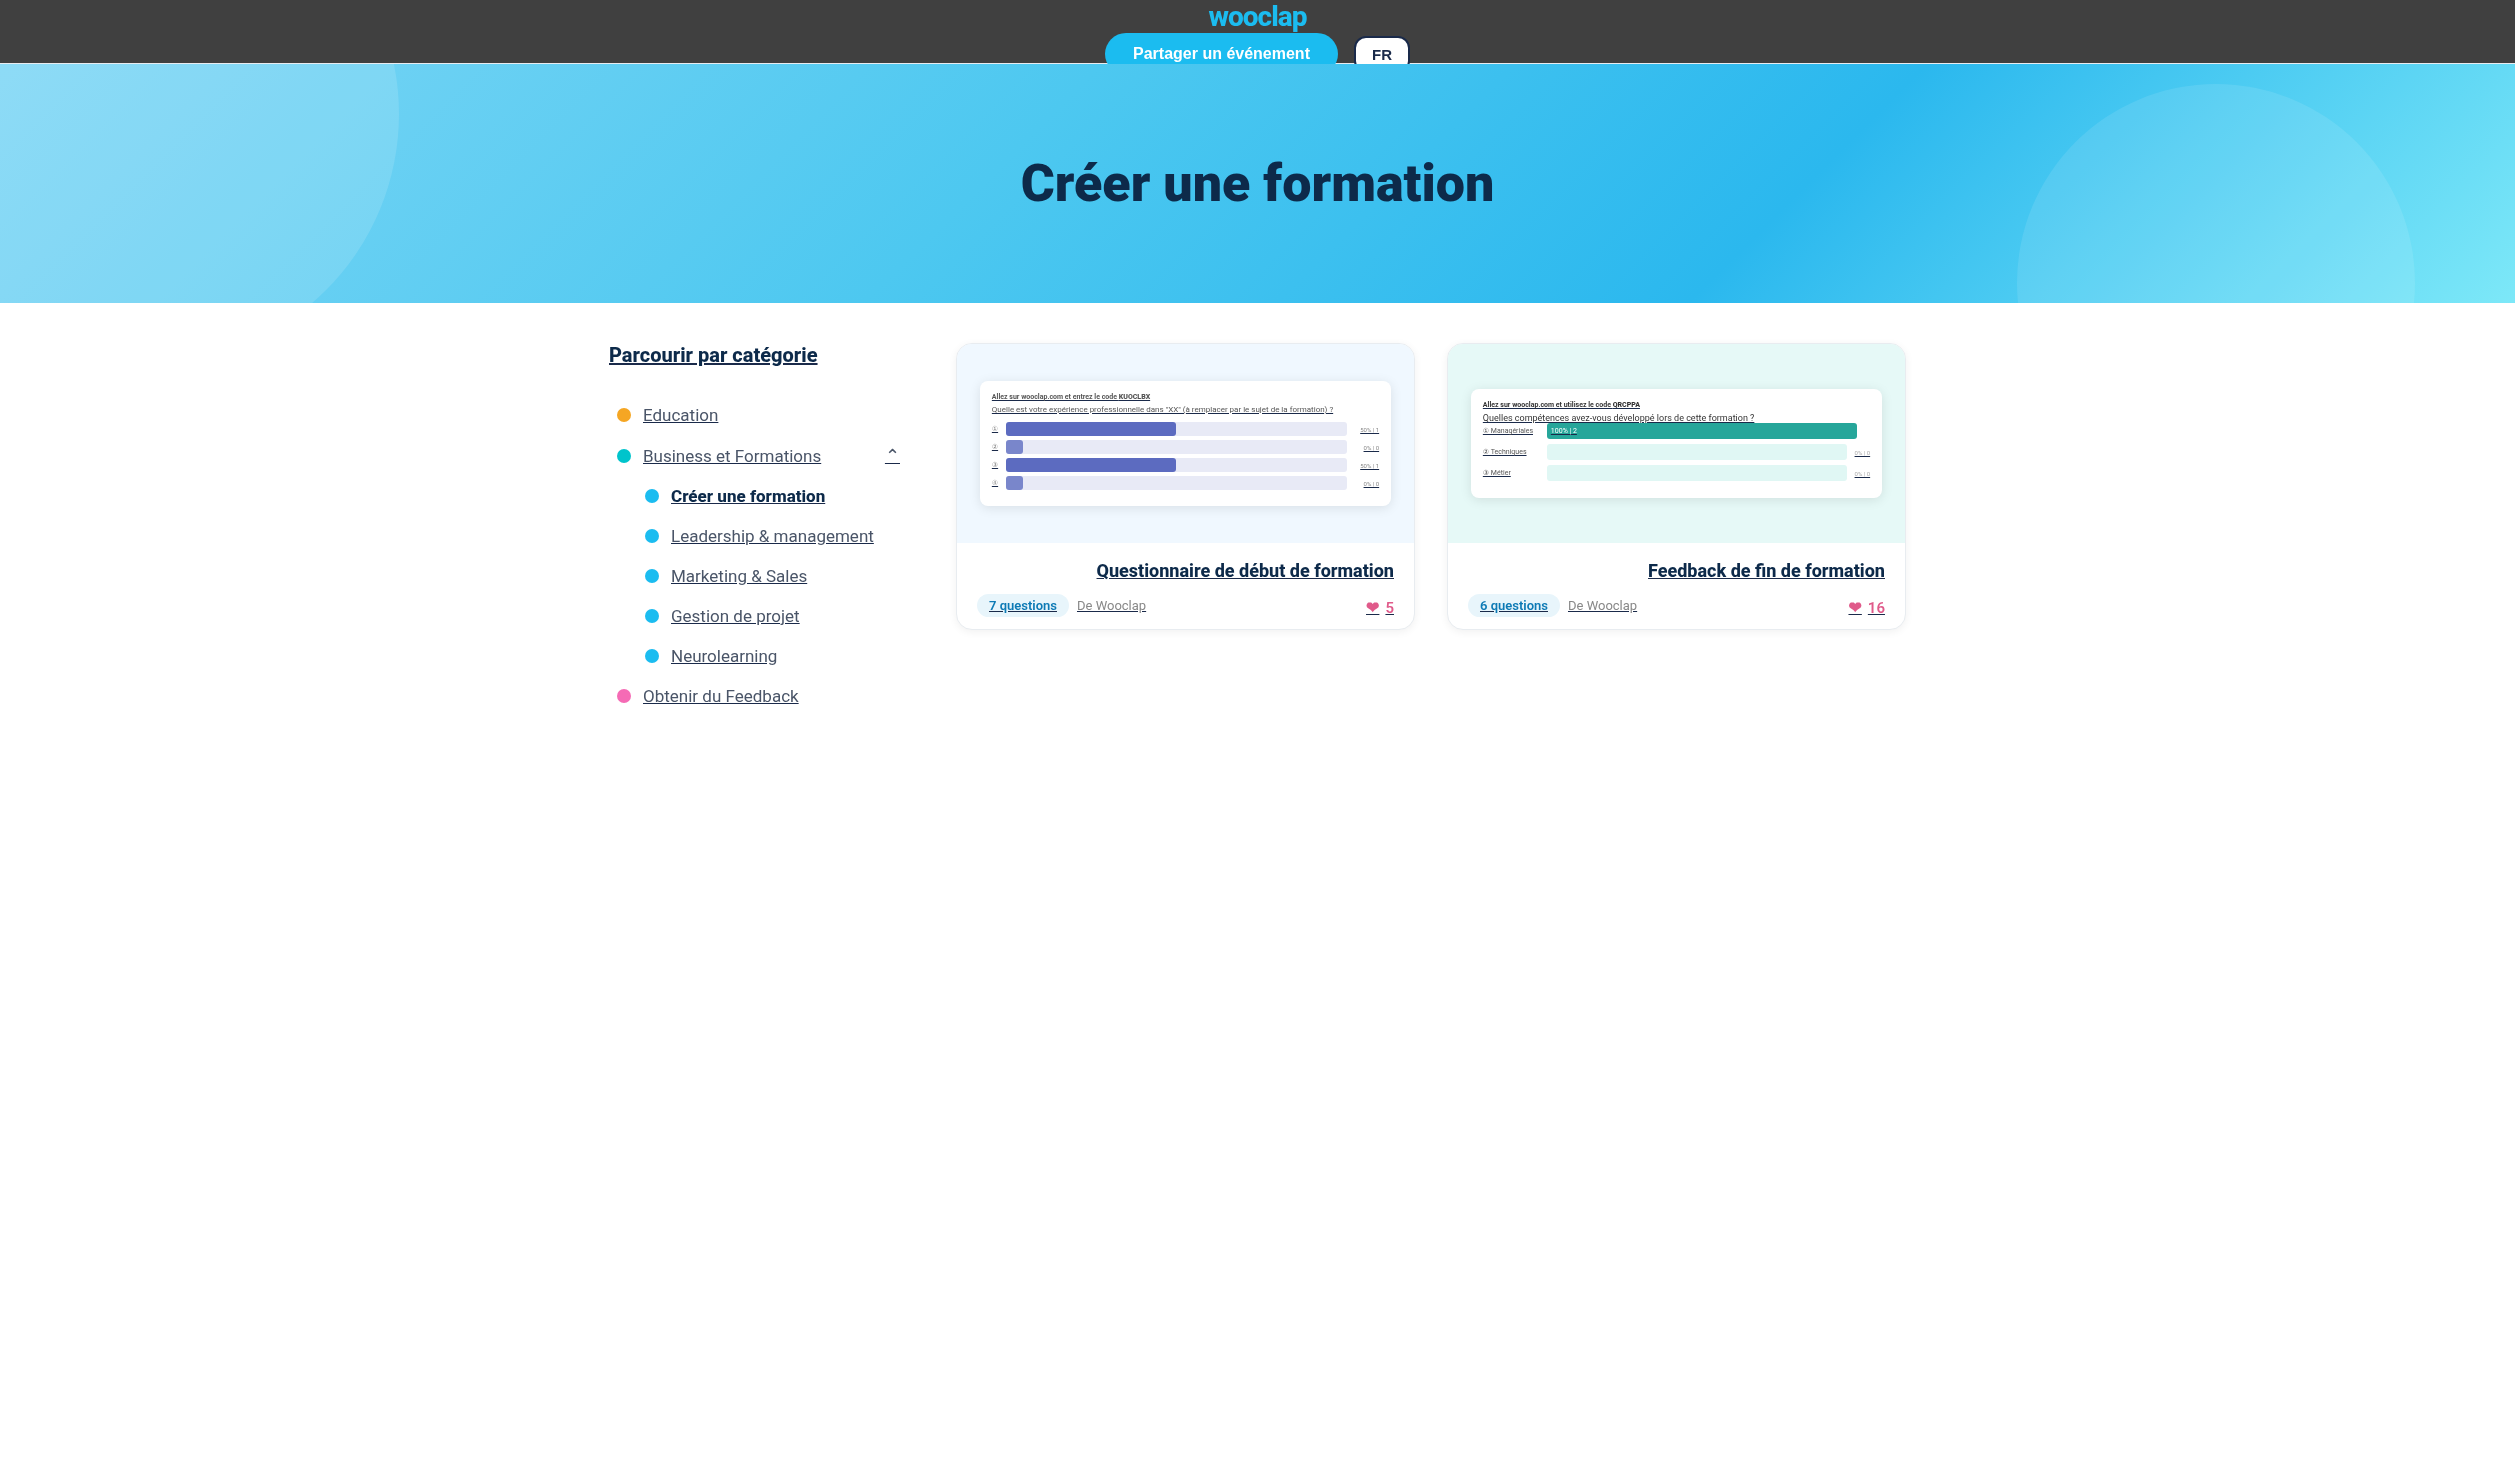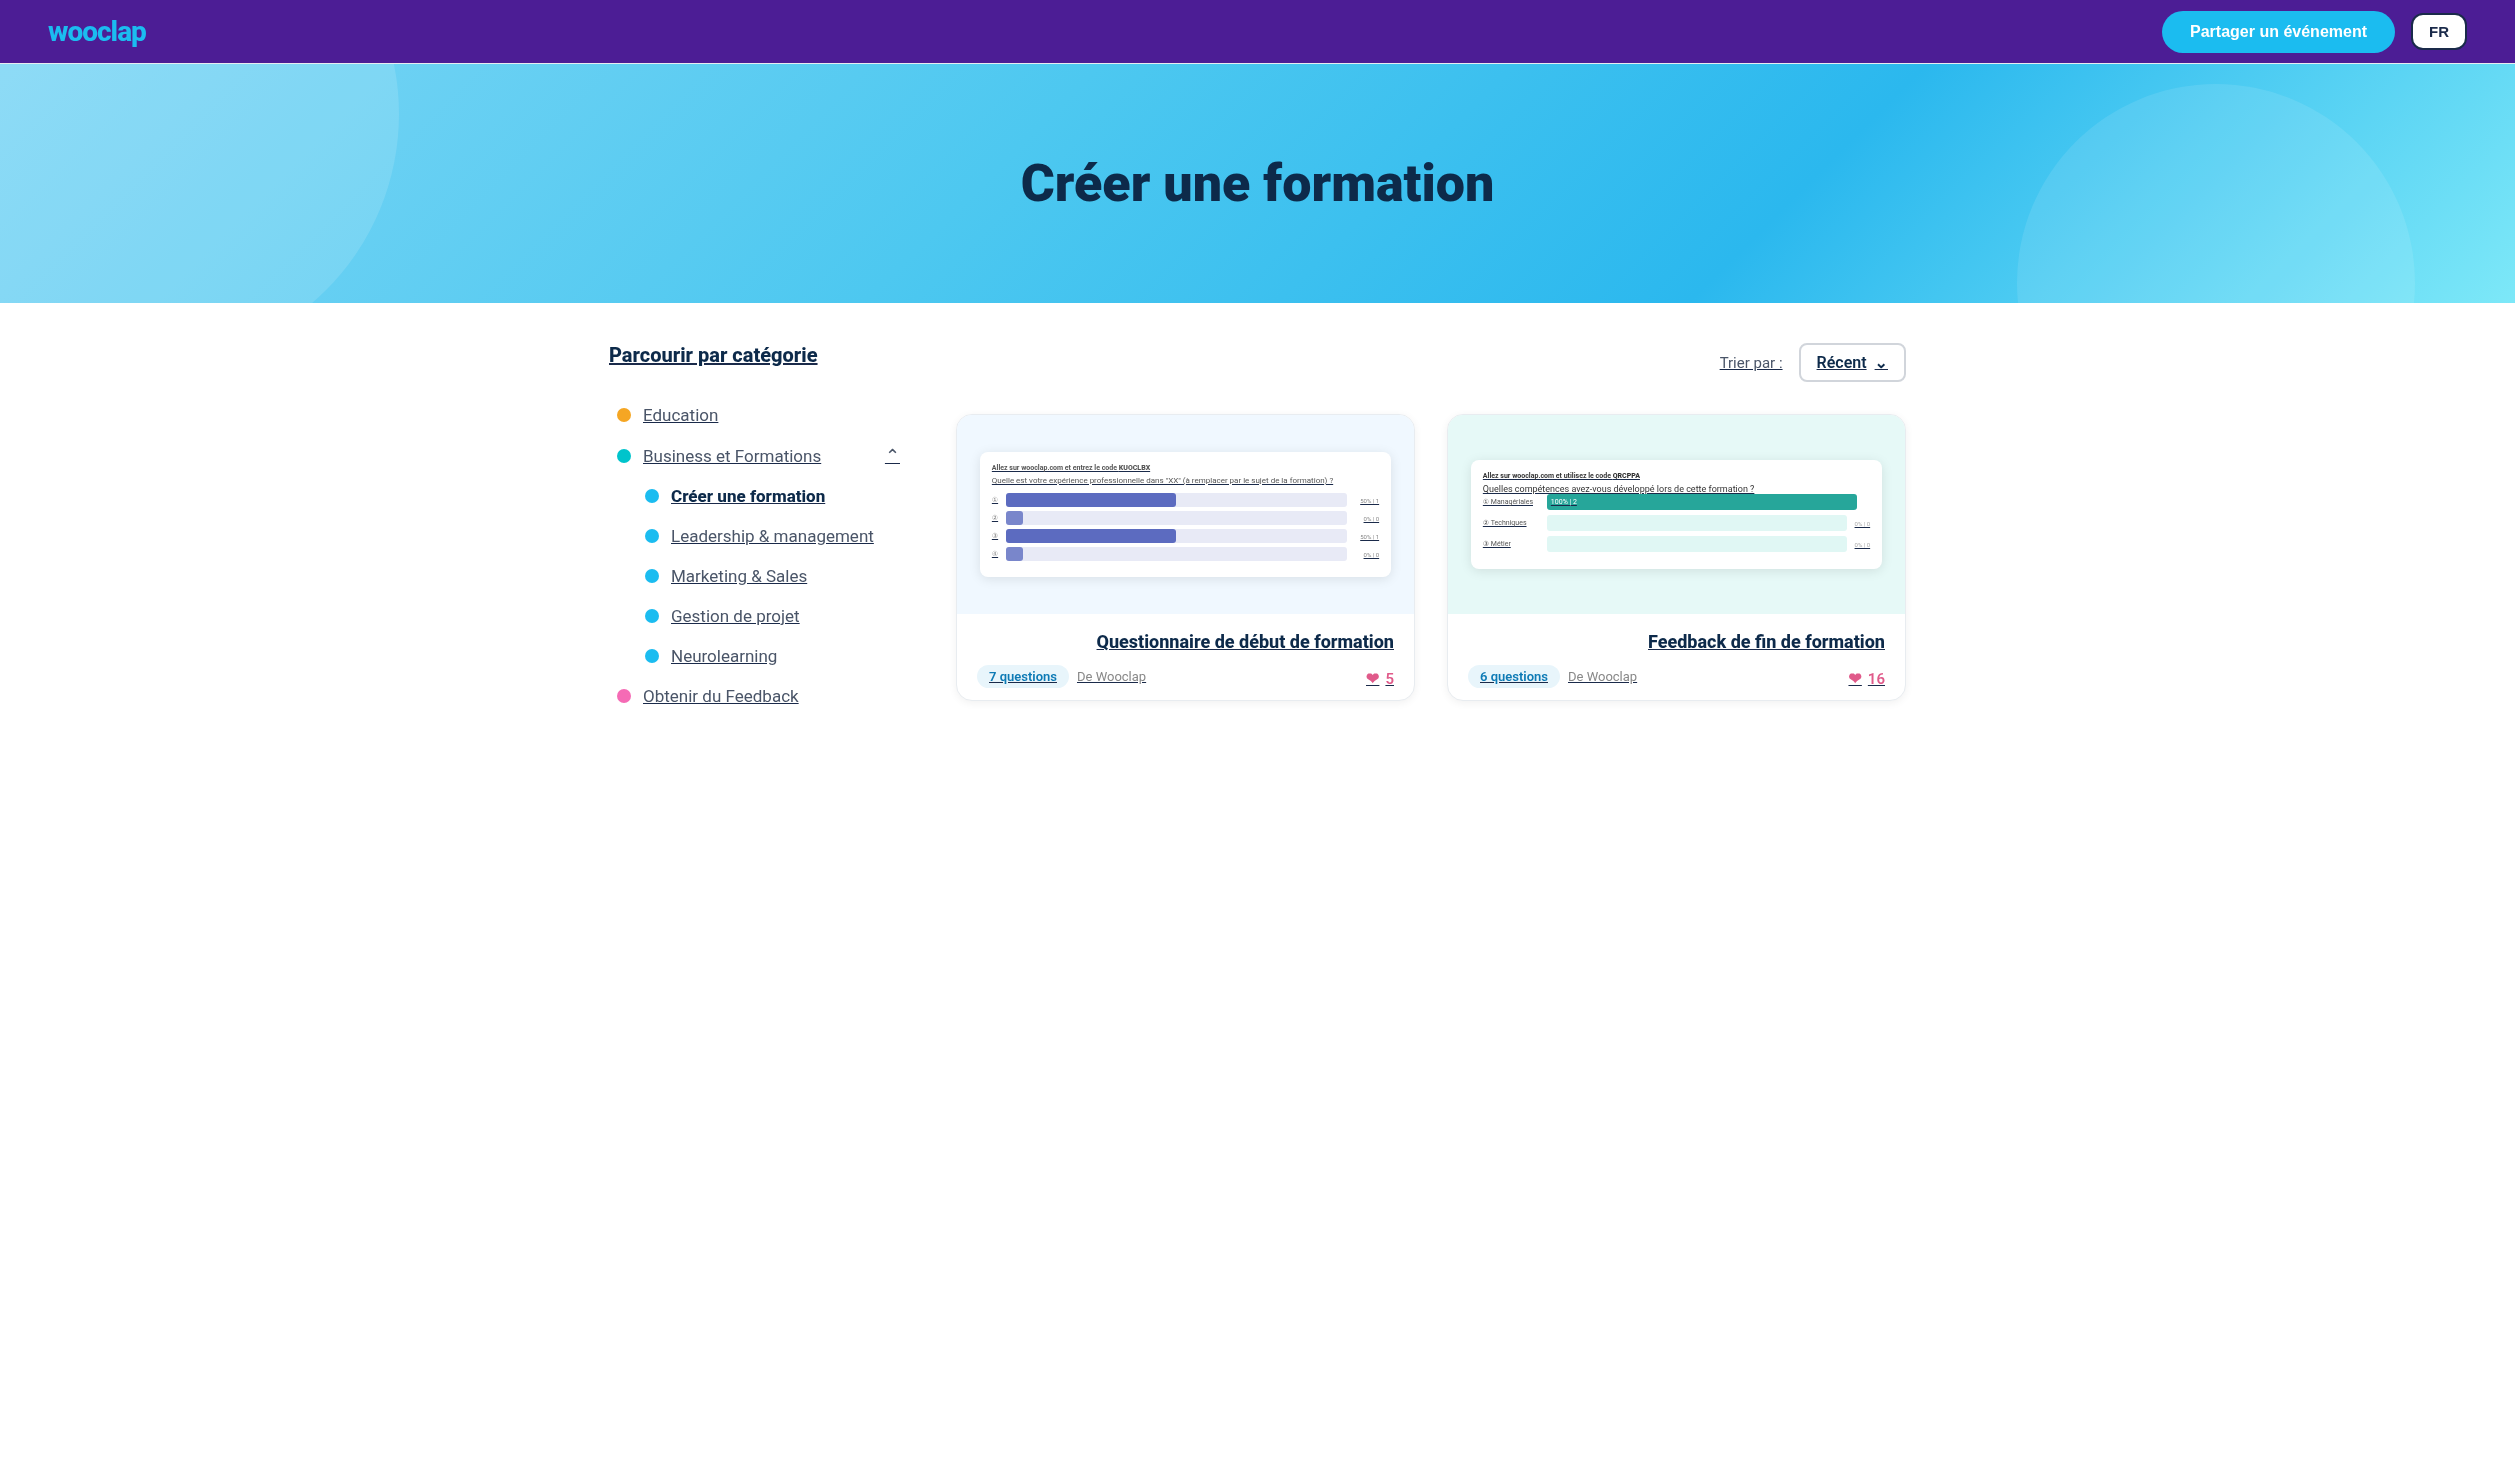--- a/index.html
+++ b/index.html
@@ -6,21 +6,22 @@
     body { font-family: -apple-system, BlinkMacSystemFont, 'Segoe UI', Roboto, sans-serif; background: #fff; color: #1a2a4a; }
 
     
     .header {
       display: flex;
       align-items: center;
       justify-content: space-between;
       padding: 0 48px;
       height: 64px;
       border-bottom: 1px solid #e8ecf0;
-      background: #4c1d95;
+      background: #404040;
+      flex-direction: column;
     }
     .logo {
       font-size: 28px;
       font-weight: 800;
       color: #1bbcf0;
       letter-spacing: -1px;
     }
     .header-right {
       display: flex;
       align-items: center;
@@ -390,30 +391,20 @@
     </div>
 
     <div class="category-item">
       <span class="dot dot-pink"></span>
       <span class="category-label">Obtenir du Feedback</span>
     </div>
   </aside>
 
   <div class="content">
 
-    <div class="section-header">
-      <div></div>
-      <div class="sort-wrapper">
-        <span class="sort-label">Trier par :</span>
-        <div class="sort-select">
-          <span>Récent</span>
-          <span>⌄</span>
-        </div>
-      </div>
-    </div>
 
     <div class="cards-grid">
 
       <div class="card">
         <div class="card-preview">
           <div class="preview-survey">
             <div class="q-text" style="font-weight:700; font-size:7px; margin-bottom:4px;">Allez sur wooclap.com et entrez le code <strong>KUOCLBX</strong></div>
             <div class="q-text">Quelle est votre expérience professionnelle dans "XX" (à remplacer par le sujet de la formation) ?</div>
             <div class="bar-row">
               <span class="bar-num">①</span>

